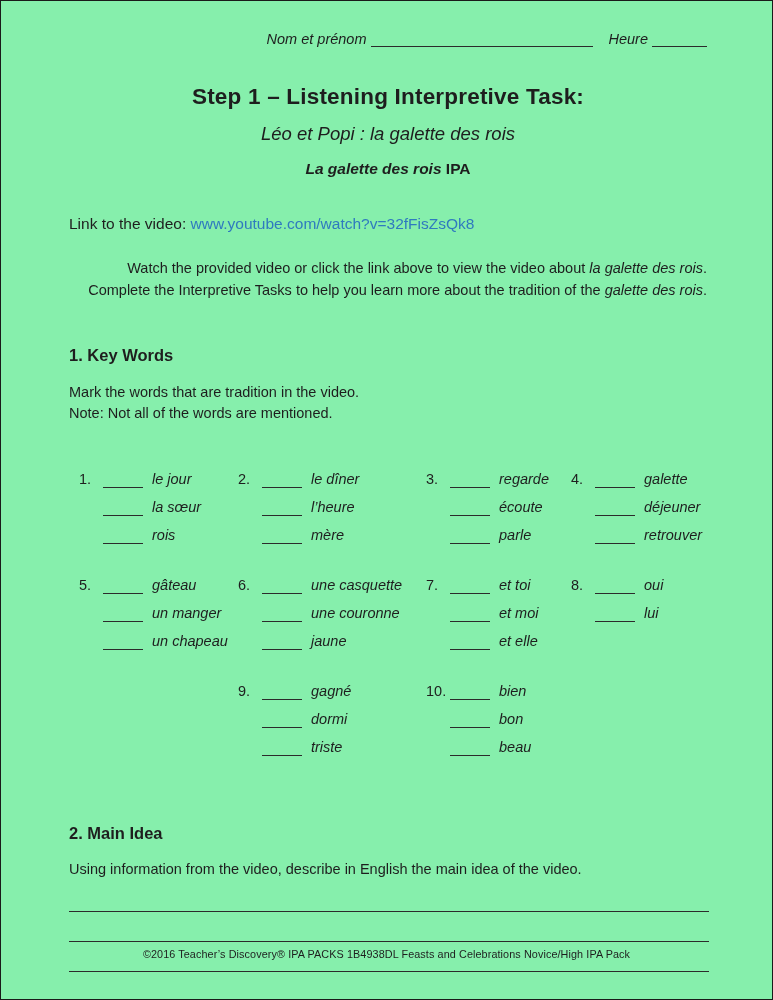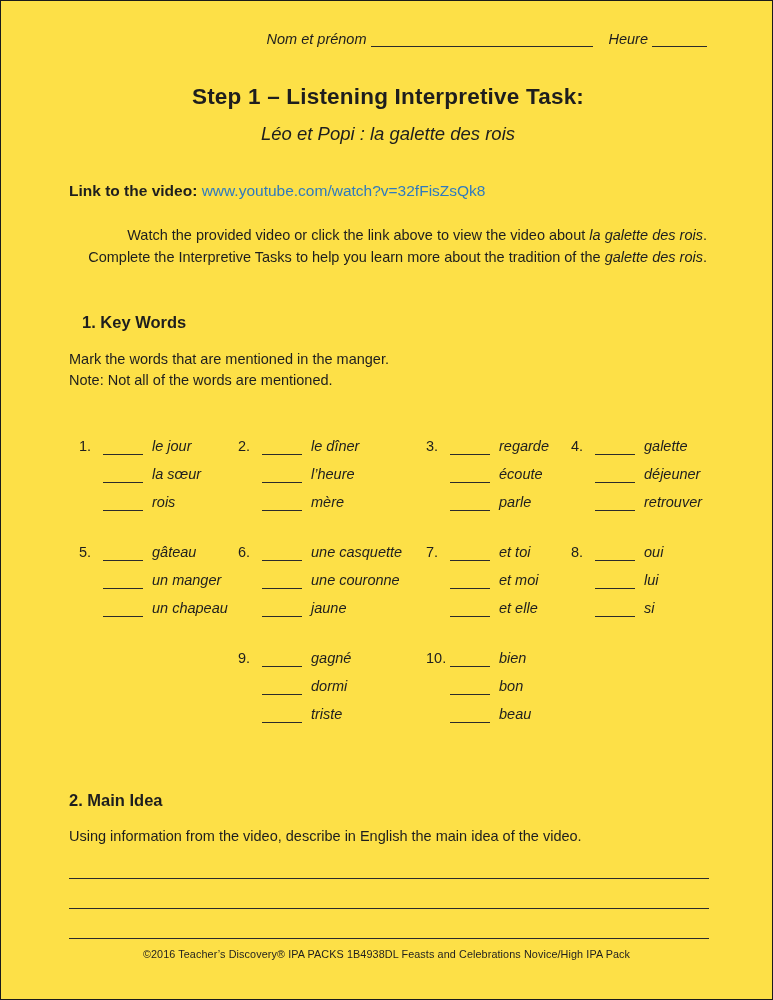--- a/index.html
+++ b/index.html
@@ -6,21 +6,21 @@
   html,body { background:#ffffff; }
   body {
     font-family:"Liberation Sans", sans-serif;
     color:#1e1e1e;
     width:773px;
   }
   .page {
     position:relative;
     width:773px;
     height:1000px;
-    background:#fde047;
+    background:#86efac;
     border:1px solid #1a1a1a;
     padding:30px 65px 0 68px;
     overflow:hidden;
   }
   
   .header-row {
     display:flex;
     justify-content:flex-end;
     align-items:flex-end;
     font-style:italic;
@@ -52,38 +52,38 @@
     text-align:center;
     font-size:15.5px;
     font-weight:bold;
   }
   .subsubtitle .it { font-style:italic; }
   
   .link-row {
     margin-top:37px;
     font-size:15.5px;
   }
-  .link-row b { font-weight:bold;margin-top:20px; }
+  .link-row b { font-weight:normal;margin-top:20px; }
   .link-row a {
     color:var(--link, #2f7abf);
     text-decoration:none;
   }
   .intro {
     margin-top:25px;
     font-size:14.5px;
     line-height:21.5px;
     text-align:right;
   }
   .intro .it { font-style:italic; }
   
   .section-heading {
     font-size:16.5px;
     font-weight:bold;
   }
-  .kw-heading { margin-top:45px;margin-left:13px; }
+  .kw-heading { margin-top:45px; }
   .kw-instructions {
     margin-top:17px;
     font-size:14.5px;
     line-height:20.5px;
   }
   
   .kw-grid {
     margin-top:37px;
     margin-left:10px;
     display:grid;
@@ -145,34 +145,38 @@
 
   <div class="header-row">
     <span>Nom et prénom</span>
     <span class="hdr-blank name"></span>
     <span>Heure</span>
     <span class="hdr-blank time"></span>
   </div>
 
   <div class="title">Step 1 – Listening Interpretive Task:</div>
   <div class="subtitle">Léo et Popi : la galette des rois</div>
+  <div class="subsubtitle">
+    <span class="it">La galette des rois</span>
+    <span>IPA</span>
+  </div>
 
   <div class="link-row">
     <b>Link to the video:</b>
     <a href="#">www.youtube.com/watch?v=32fFisZsQk8</a>
   </div>
 
   <div class="intro">
     <div><span>Watch the provided video or click the link above to view the video about </span><span class="it">la galette des rois</span><span>.</span></div>
     <div><span>Complete the Interpretive Tasks to help you learn more about the tradition of the </span><span class="it">galette des rois</span><span>.</span></div>
   </div>
 
   <div class="section-heading kw-heading">1. Key Words</div>
   <div class="kw-instructions">
-    <div>Mark the words that are mentioned in the manger.</div>
+    <div>Mark the words that are tradition in the video.</div>
     <div>Note: Not all of the words are mentioned.</div>
   </div>
 
   <div class="kw-grid" id="kw-grid">
       <div class="kw-group">
         <div class="kw-line">
           <span class="kw-num">1.</span>
           <span class="kw-blank"></span>
           <span class="kw-word">le jour</span>
         </div>
@@ -292,25 +296,20 @@
       <div class="kw-group">
         <div class="kw-line">
           <span class="kw-num">8.</span>
           <span class="kw-blank"></span>
           <span class="kw-word">oui</span>
         </div>
         <div class="kw-line">
           <span class="kw-indent"></span>
           <span class="kw-blank"></span>
           <span class="kw-word">lui</span>
-        </div>
-        <div class="kw-line">
-          <span class="kw-indent"></span>
-          <span class="kw-blank"></span>
-          <span class="kw-word">si</span>
         </div>
       </div>
       <div></div>
       <div class="kw-group">
         <div class="kw-line">
           <span class="kw-num">9.</span>
           <span class="kw-blank"></span>
           <span class="kw-word">gagné</span>
         </div>
         <div class="kw-line">

